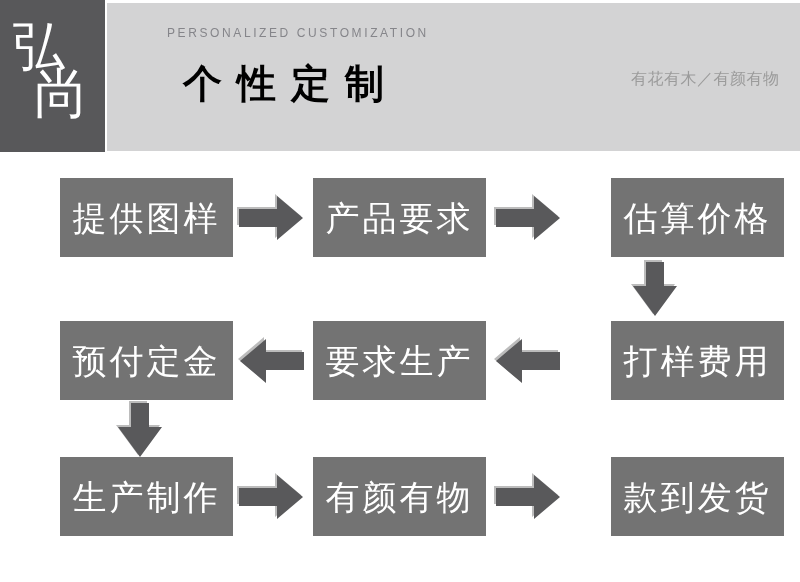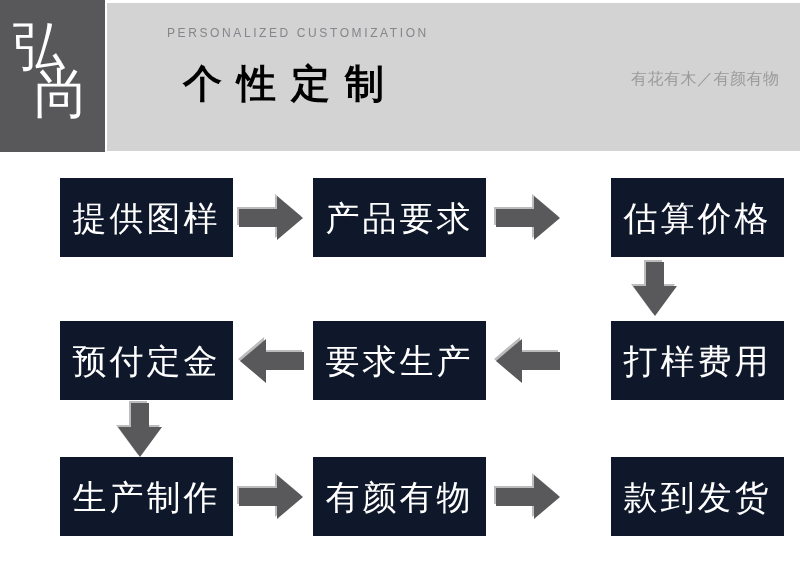--- a/index.html
+++ b/index.html
@@ -20,21 +20,21 @@
   .big-title {
     position:absolute; left:56px; top:61px; font-size:39px; font-weight:600;
     letter-spacing:15px; color:#000000; line-height:1; white-space:nowrap;margin-left:20px;
   }
   .tagline {
     position:absolute; left:524px; top:66px; font-size:16px; letter-spacing:0.5px;
     color:#9b9b9b; white-space:nowrap;
   }
   
   .fbox {
-    position:absolute; width:173px; height:79px; background:#0f172a;
+    position:absolute; width:173px; height:79px; background:#737373;
     color:#ffffff; display:flex; align-items:center; justify-content:center;
     font-size:34px; font-weight:300; letter-spacing:3px; line-height:1;
     white-space:nowrap;
   }
   .c1 { left:60px; }  .c2 { left:313px; }  .c3 { left:567px;margin-left:44px; }
   .r1 { top:178px; }  .r2 { top:321px; }  .r3 { top:457px; }
   
   .arrow { position:absolute; filter:drop-shadow(-2px -2px 0 #bcbcbc); }
   .arrow polygon { fill:#59595b; }
   .ha { width:64px; height:44px; }

